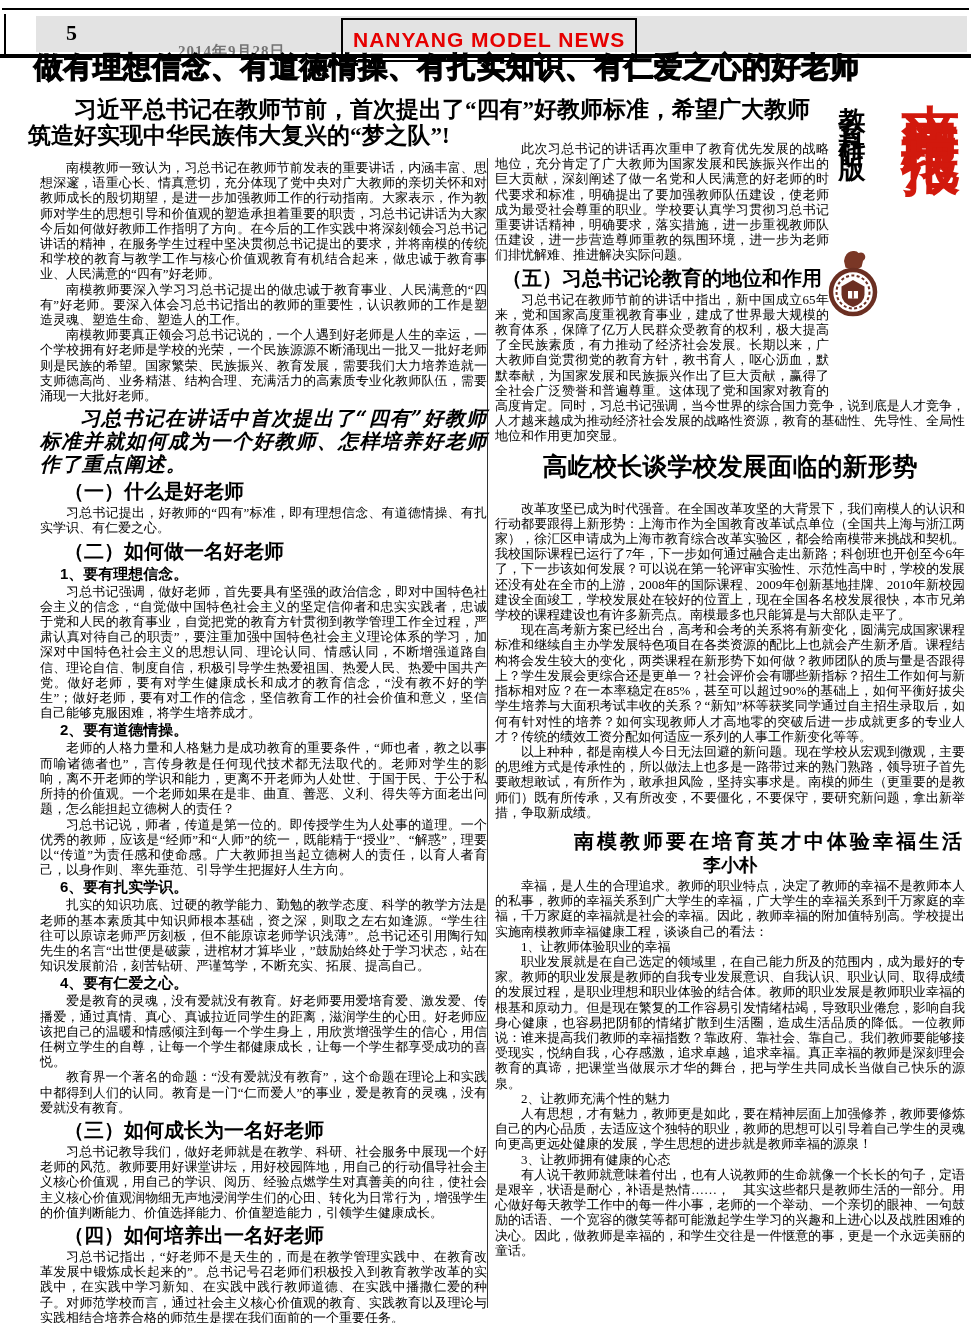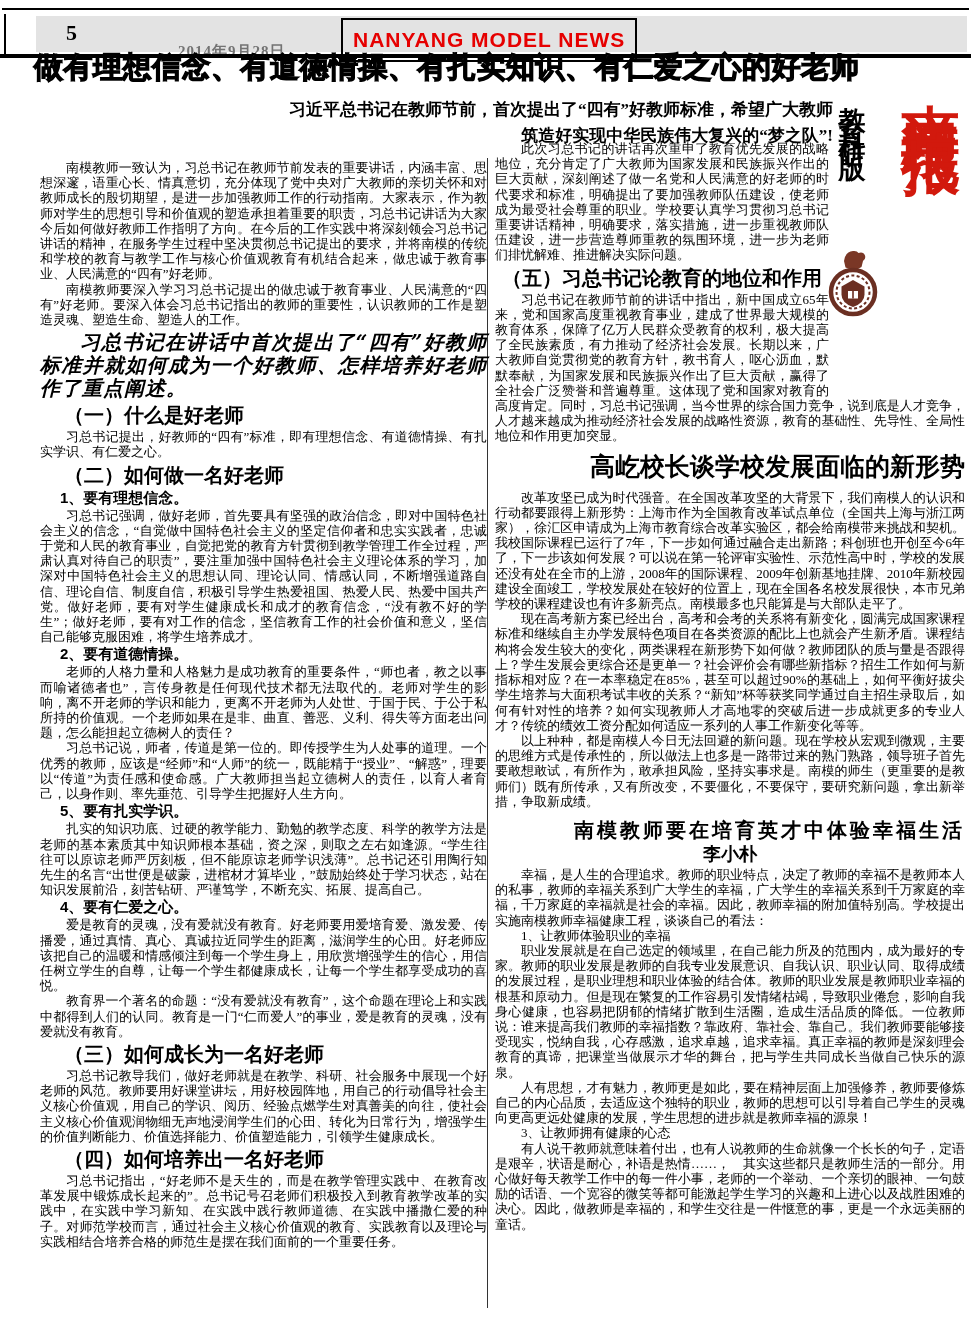--- a/index.html
+++ b/index.html
@@ -10,23 +10,23 @@
   .header-bar{position:absolute;top:16px;left:36px;right:4px;height:36px;background:#e3e3e3;}
   .pagenum{position:absolute;left:30px;top:4px;font-size:22px;font-weight:bold;}
   .issue-date{position:absolute;left:142px;top:26px;font-size:15px;font-weight:bold;color:#737373;letter-spacing:1px;}
   .masthead-box{position:absolute;left:305px;top:2px;height:28px;line-height:28px;border:2px solid #000;
         padding:6px 10px;font-family:"Liberation Sans","DejaVu Sans",sans-serif;
         font-weight:bold;font-size:21px;color:#e60000;letter-spacing:1px;white-space:nowrap;}
   
   .headline{position:absolute;top:48px;left:34px;white-space:nowrap;
         font-family:"Liberation Sans","DejaVu Sans",sans-serif;font-weight:800;font-size:29px;
         color:#404040;-webkit-text-stroke:1.2px #000;letter-spacing:0.5px;}
-  .subheadline{position:absolute;top:97px;left:28px;width:805px;font-weight:bold;font-size:17px;line-height:26px;text-align:right;}
+  .subheadline{position:absolute;top:97px;left:28px;width:805px;font-weight:bold;font-size:23px;line-height:26px;}
   .subheadline .l1{text-indent:2em;white-space:nowrap;}
-  .subheadline .l2{white-space:nowrap;margin-left:9px;}
+  .subheadline .l2{white-space:nowrap;}
   
   .sidebar{position:absolute;top:55px;left:828px;width:141px;height:356px;}
   .edition{position:absolute;left:6px;top:30px;writing-mode:vertical-rl;font-weight:bold;
         font-size:27px;letter-spacing:12px;}
   .callig{position:absolute;right:0px;top:2px;writing-mode:vertical-rl;font-weight:bold;
         font-size:58px;letter-spacing:9px;color:#d2190d;}
   .crest{position:absolute;left:0px;top:190px;}
   
   .divider-v{position:absolute;left:487px;top:158px;width:1px;height:1150px;background:#333;}
   .col{position:absolute;font-size:13px;line-height:15.2px;text-align:justify;}
@@ -35,21 +35,21 @@
   .side-spacer{float:right;width:136px;height:256px;}
   .p{margin:0;text-indent:2em;}
   .h-sec{font-family:"Liberation Sans","DejaVu Sans",sans-serif;font-weight:bold;
         font-size:20px;line-height:24px;margin:3px 0 2px;text-indent:24px;}
   .h-sec.center{text-align:center;text-indent:0;}
   .h-sub{font-family:"Liberation Sans","DejaVu Sans",sans-serif;font-weight:bold;
         font-size:15px;line-height:18px;margin:1px 0;text-indent:20px;}
   .p-script{font-family:"DejaVu Serif","Liberation Serif",serif;font-style:italic;font-weight:bold;
         font-size:20px;line-height:23px;letter-spacing:1px;text-indent:2em;margin:4px 0 3px;}
   .a2-head{font-family:"Liberation Sans","DejaVu Sans",sans-serif;font-weight:bold;
-        font-size:25px;line-height:30px;text-align:right;margin:7px 0 9px;text-indent:0;}
+        font-size:25px;line-height:30px;text-align:center;margin:7px 0 20px;text-indent:0;}
   .a3-head{font-family:"Liberation Sans","DejaVu Sans",sans-serif;font-weight:bold;
         font-size:20px;line-height:26px;letter-spacing:3px;text-align:right;margin:8px 0 0;text-indent:0;}
   .byline{font-family:Liberation Sans, sans-serif;font-weight:bold;
         font-size:18px;line-height:22px;text-align:center;margin:0 0 2px;text-indent:0;}
 </style>
 </head>
 <body>
 
 <div class="page">
 
@@ -82,30 +82,31 @@
         <rect x="24.2" y="46" width="1.6" height="7.5" fill="#6b2f22"></rect>
       </svg>
     </div>
   </div>
 
   <div class="divider-v"></div>
 
   <div class="col col-left">
     <div class="p">南模教师一致认为，习总书记在教师节前发表的重要讲话，内涵丰富、思想深邃，语重心长、情真意切，充分体现了党中央对广大教师的亲切关怀和对教师成长的殷切期望，是进一步加强教师工作的行动指南。大家表示，作为教师对学生的思想引导和价值观的塑造承担着重要的职责，习总书记讲话为大家今后如何做好教师工作指明了方向。在今后的工作实践中将深刻领会习总书记讲话的精神，在服务学生过程中坚决贯彻总书记提出的要求，并将南模的传统和学校的教育与教学工作与核心价值观教育有机结合起来，做忠诚于教育事业、人民满意的“四有”好老师。</div>
     <div class="p">南模教师要深入学习习总书记提出的做忠诚于教育事业、人民满意的“四有”好老师。要深入体会习总书记指出的教师的重要性，认识教师的工作是塑造灵魂、塑造生命、塑造人的工作。</div>
+    <div class="p">南模教师要真正领会习总书记说的，一个人遇到好老师是人生的幸运，一个学校拥有好老师是学校的光荣，一个民族源源不断涌现出一批又一批好老师则是民族的希望。国家繁荣、民族振兴、教育发展，需要我们大力培养造就一支师德高尚、业务精湛、结构合理、充满活力的高素质专业化教师队伍，需要涌现一大批好老师。</div>
     <div class="p-script">习总书记在讲话中首次提出了“四有”好教师标准并就如何成为一个好教师、怎样培养好老师作了重点阐述。</div>
     <div class="h-sec">（一）什么是好老师</div>
     <div class="p">习总书记提出，好教师的“四有”标准，即有理想信念、有道德情操、有扎实学识、有仁爱之心。</div>
     <div class="h-sec">（二）如何做一名好老师</div>
     <div class="h-sub">1、要有理想信念。</div>
     <div class="p">习总书记强调，做好老师，首先要具有坚强的政治信念，即对中国特色社会主义的信念，“自觉做中国特色社会主义的坚定信仰者和忠实实践者，忠诚于党和人民的教育事业，自觉把党的教育方针贯彻到教学管理工作全过程，严肃认真对待自己的职责”，要注重加强中国特色社会主义理论体系的学习，加深对中国特色社会主义的思想认同、理论认同、情感认同，不断增强道路自信、理论自信、制度自信，积极引导学生热爱祖国、热爱人民、热爱中国共产党。做好老师，要有对学生健康成长和成才的教育信念，“没有教不好的学生”；做好老师，要有对工作的信念，坚信教育工作的社会价值和意义，坚信自己能够克服困难，将学生培养成才。</div>
     <div class="h-sub">2、要有道德情操。</div>
     <div class="p">老师的人格力量和人格魅力是成功教育的重要条件，“师也者，教之以事而喻诸德者也”，言传身教是任何现代技术都无法取代的。老师对学生的影响，离不开老师的学识和能力，更离不开老师为人处世、于国于民、于公于私所持的价值观。一个老师如果在是非、曲直、善恶、义利、得失等方面老出问题，怎么能担起立德树人的责任？</div>
     <div class="p">习总书记说，师者，传道是第一位的。即传授学生为人处事的道理。一个优秀的教师，应该是“经师”和“人师”的统一，既能精于“授业”、“解惑”，理要以“传道”为责任感和使命感。广大教师担当起立德树人的责任，以育人者育己，以身作则、率先垂范、引导学生把握好人生方向。</div>
-    <div class="h-sub">5、要有扎实学识。</div>
+    <div class="h-sub">6、要有扎实学识。</div>
     <div class="p">扎实的知识功底、过硬的教学能力、勤勉的教学态度、科学的教学方法是老师的基本素质其中知识师根本基础，资之深，则取之左右如逢源。“学生往往可以原谅老师严厉刻板，但不能原谅老师学识浅薄”。总书记还引用陶行知先生的名言“出世便是破蒙，进棺材才算毕业，”鼓励始终处于学习状态，站在知识发展前沿，刻苦钻研、严谨笃学，不断充实、拓展、提高自己。</div>
     <div class="h-sub">4、要有仁爱之心。</div>
     <div class="p">爱是教育的灵魂，没有爱就没有教育。好老师要用爱培育爱、激发爱、传播爱，通过真情、真心、真诚拉近同学生的距离，滋润学生的心田。好老师应该把自己的温暖和情感倾注到每一个学生身上，用欣赏增强学生的信心，用信任树立学生的自尊，让每一个学生都健康成长，让每一个学生都享受成功的喜悦。</div>
     <div class="p">教育界一个著名的命题：“没有爱就没有教育”，这个命题在理论上和实践中都得到人们的认同。教育是一门“仁而爱人”的事业，爱是教育的灵魂，没有爱就没有教育。</div>
     <div class="h-sec">（三）如何成长为一名好老师</div>
     <div class="p">习总书记教导我们，做好老师就是在教学、科研、社会服务中展现一个好老师的风范。教师要用好课堂讲坛，用好校园阵地，用自己的行动倡导社会主义核心价值观，用自己的学识、阅历、经验点燃学生对真善美的向往，使社会主义核心价值观润物细无声地浸润学生们的心田、转化为日常行为，增强学生的价值判断能力、价值选择能力、价值塑造能力，引领学生健康成长。</div>
     <div class="h-sec">（四）如何培养出一名好老师</div>
     <div class="p">习总书记指出，“好老师不是天生的，而是在教学管理实践中、在教育改革发展中锻炼成长起来的”。总书记号召老师们积极投入到教育教学改革的实践中，在实践中学习新知、在实践中践行教师道德、在实践中播撒仁爱的种子。对师范学校而言，通过社会主义核心价值观的教育、实践教育以及理论与实践相结合培养合格的师范生是摆在我们面前的一个重要任务。</div>
   </div>
 
@@ -118,18 +119,19 @@
     <div class="a2-head">高屹校长谈学校发展面临的新形势</div>
     <div class="p">改革攻坚已成为时代强音。在全国改革攻坚的大背景下，我们南模人的认识和行动都要跟得上新形势：上海市作为全国教育改革试点单位（全国共上海与浙江两家），徐汇区申请成为上海市教育综合改革实验区，都会给南模带来挑战和契机。我校国际课程已运行了7年，下一步如何通过融合走出新路；科创班也开创至今6年了，下一步该如何发展？可以说在第一轮评审实验性、示范性高中时，学校的发展还没有处在全市的上游，2008年的国际课程、2009年创新基地挂牌、2010年新校园建设全面竣工，学校发展处在较好的位置上，现在全国各名校发展很快，本市兄弟学校的课程建设也有许多新亮点。南模最多也只能算是与大部队走平了。</div>
     <div class="p">现在高考新方案已经出台，高考和会考的关系将有新变化，圆满完成国家课程标准和继续自主办学发展特色项目在各类资源的配比上也就会产生新矛盾。课程结构将会发生较大的变化，两类课程在新形势下如何做？教师团队的质与量是否跟得上？学生发展会更综合还是更单一？社会评价会有哪些新指标？招生工作如何与新指标相对应？在一本率稳定在85%，甚至可以超过90%的基础上，如何平衡好拔尖学生培养与大面积考试丰收的关系？“新知”杯等获奖同学通过自主招生录取后，如何有针对性的培养？如何实现教师人才高地零的突破后进一步成就更多的专业人才？传统的绩效工资分配如何适应一系列的人事工作新变化等等。</div>
     <div class="p">以上种种，都是南模人今日无法回避的新问题。现在学校从宏观到微观，主要的思维方式是传承性的，所以做法上也多是一路带过来的熟门熟路，领导班子首先要敢想敢试，有所作为，敢承担风险，坚持实事求是。南模的师生（更重要的是教师们）既有所传承，又有所改变，不要僵化，不要保守，要研究新问题，拿出新举措，争取新成绩。</div>
 
     <div class="a3-head">南模教师要在培育英才中体验幸福生活</div>
     <div class="byline">李小朴</div>
     <div class="p">幸福，是人生的合理追求。教师的职业特点，决定了教师的幸福不是教师本人的私事，教师的幸福关系到广大学生的幸福，广大学生的幸福关系到千万家庭的幸福，千万家庭的幸福就是社会的幸福。因此，教师幸福的附加值特别高。学校提出实施南模教师幸福健康工程，谈谈自己的看法：</div>
     <div class="p">1、让教师体验职业的幸福</div>
     <div class="p">职业发展就是在自己选定的领域里，在自己能力所及的范围内，成为最好的专家。教师的职业发展是教师的自我专业发展意识、自我认识、职业认同、取得成绩的发展过程，是职业理想和职业体验的结合体。教师的职业发展是教师职业幸福的根基和原动力。但是现在繁复的工作容易引发情绪枯竭，导致职业倦怠，影响自我身心健康，也容易把阴郁的情绪扩散到生活圈，造成生活品质的降低。一位教师说：谁来提高我们教师的幸福指数？靠政府、靠社会、靠自己。我们教师要能够接受现实，悦纳自我，心存感激，追求卓越，追求幸福。真正幸福的教师是深刻理会教育的真谛，把课堂当做展示才华的舞台，把与学生共同成长当做自己快乐的源泉。</div>
+    <div class="p">2、让教师充满个性的魅力</div>
     <div class="p">人有思想，才有魅力，教师更是如此，要在精神层面上加强修养，教师要修炼自己的内心品质，去适应这个独特的职业，教师的思想可以引导着自己学生的灵魂向更高更远处健康的发展，学生思想的进步就是教师幸福的源泉！</div>
     <div class="p">3、让教师拥有健康的心态</div>
     <div class="p">有人说干教师就意味着付出，也有人说教师的生命就像一个长长的句子，定语是艰辛，状语是耐心，补语是热情……，　其实这些都只是教师生活的一部分。用心做好每天教学工作中的每一件小事，老师的一个举动、一个亲切的眼神、一句鼓励的话语、一个宽容的微笑等都可能激起学生学习的兴趣和上进心以及战胜困难的决心。因此，做教师是幸福的，和学生交往是一件惬意的事，更是一个永远美丽的童话。</div>
   </div>
 
 </div>
 
 </body></html>

